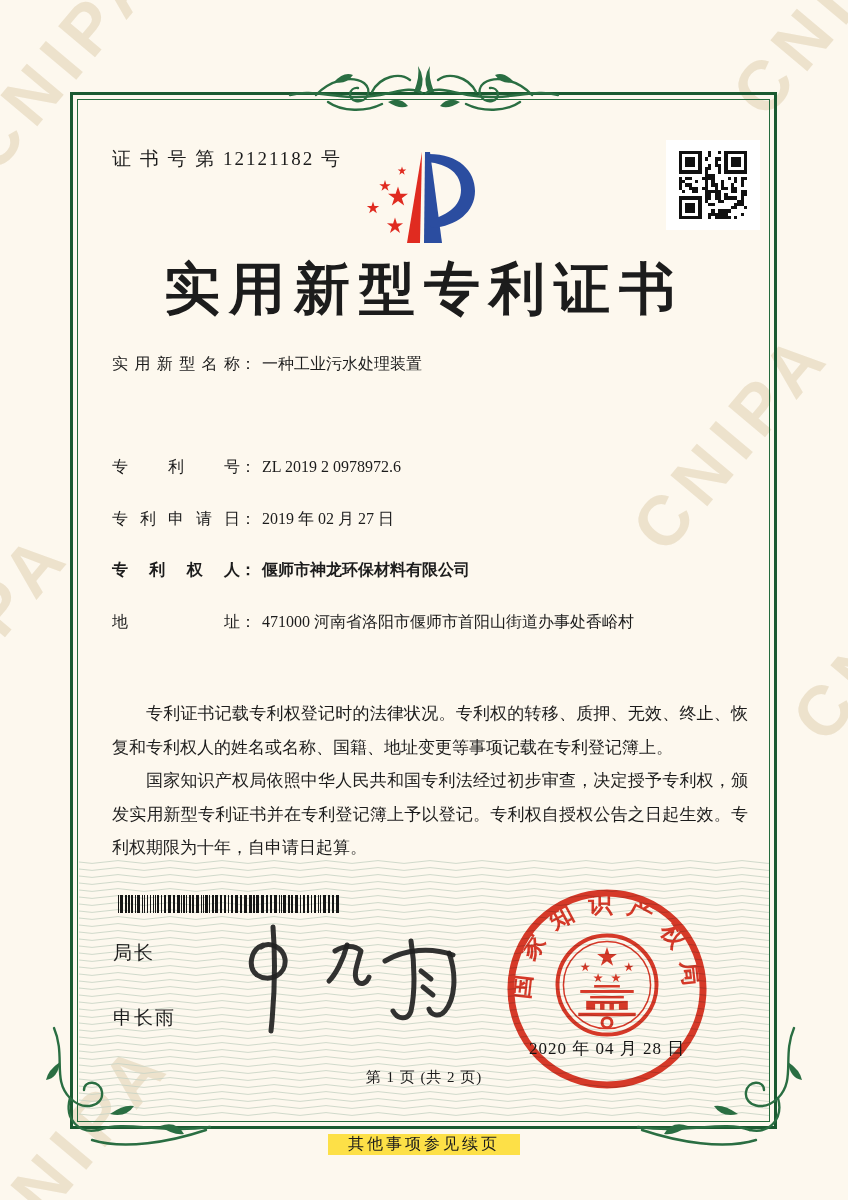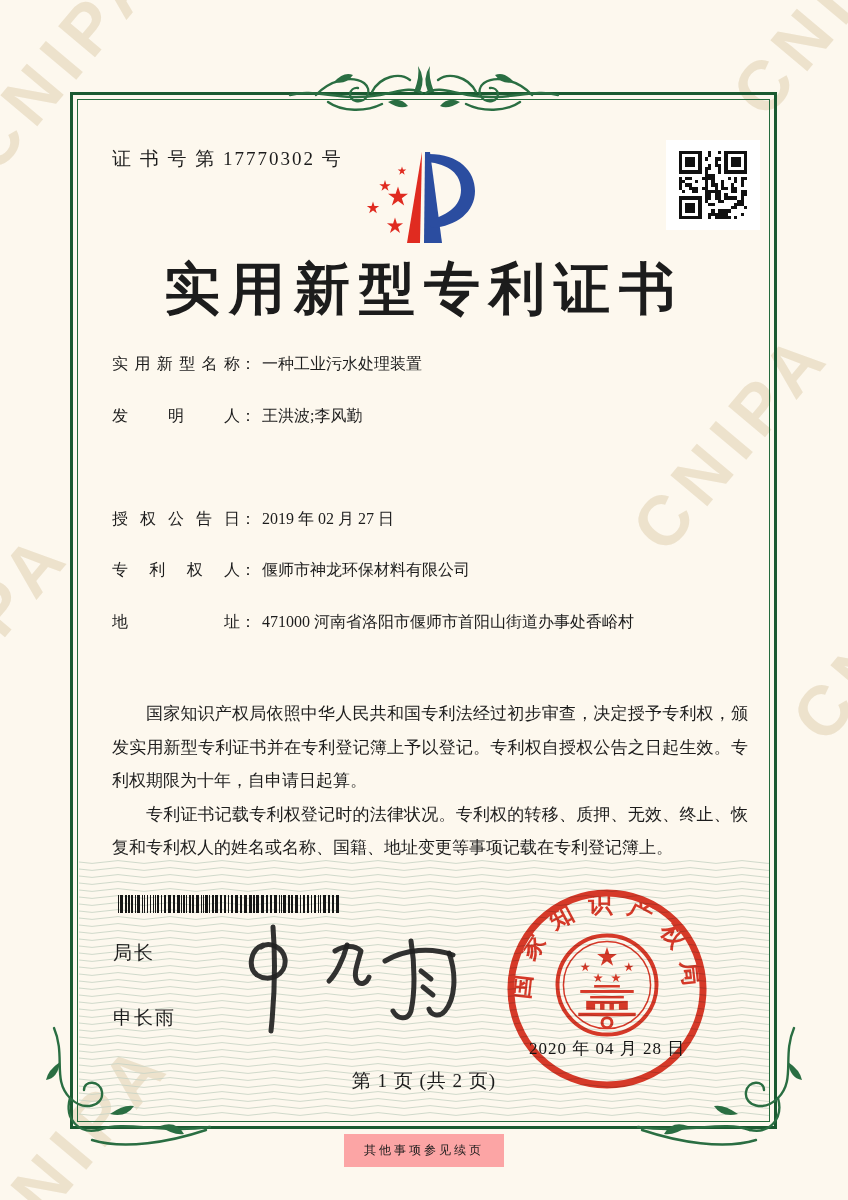--- a/index.html
+++ b/index.html
@@ -49,23 +49,23 @@
     font-family:"Liberation Sans","DejaVu Sans",sans-serif;font-weight:500;}
   .sig-name{position:absolute;left:113px;top:1005px;font-size:19px;letter-spacing:2px;z-index:4;
     font-family:"Liberation Sans","DejaVu Sans",sans-serif;font-weight:500;text-align:right;}
   .signature{position:absolute;left:235px;top:923px;z-index:4;}
   .signature path{fill:none;stroke:#212121;stroke-width:5;stroke-linecap:round;stroke-linejoin:round;opacity:.92;}
   .seal{position:absolute;left:503px;top:885px;width:208px;height:208px;z-index:5;
     mix-blend-mode:multiply;opacity:.95;}
   .seal-date{position:absolute;left:503px;top:1037px;width:208px;text-align:center;
     font-size:17px;letter-spacing:1px;color:#141414;z-index:6;}
   .pageinfo{position:absolute;left:0;top:1068px;width:100%;text-align:center;
-    font-size:19px;letter-spacing:1px;z-index:4;}
+    font-size:15px;letter-spacing:1px;z-index:4;}
   .notebox{position:absolute;left:50%;top:1134px;transform:translateX(-50%);
-    background:#fca5a5;padding:8px 20px;font-size:12px;letter-spacing:3px;z-index:4;}
+    background:#fde047;padding:0 20px;font-size:16px;letter-spacing:3px;z-index:4;}
 </style>
 </head>
 <body>
 
 <div class="page">
 
   <div class="wm" style="left:-70px;top:20px;">CNIPA</div>
   <div class="wm" style="left:700px;top:-35px;">CNIPA</div>
   <div class="wm" style="left:600px;top:400px;">CNIPA</div>
   <div class="wm" style="left:-160px;top:600px;">CNIPA</div>
@@ -137,21 +137,21 @@
       <path class="leaf" d="M20,40 q-12,8 -14,18 q12,-2 14,-18 z"></path>
       <path class="leaf" d="M70,92 q14,-10 24,-8 q-8,12 -24,8 z"></path>
       <path class="leaf" d="M120,104 q14,10 24,8 q-8,-14 -24,-8 z"></path>
     </g>
   </svg>
 
   <svg class="ornament" style="left:588px;top:1022px;" width="220" height="150" viewBox="0 0 220 150">
     <use href="#cornFl" transform="translate(220,0) scale(-1,1)"></use>
   </svg>
 
-  <div class="certno">证 书 号 第 17770302 号</div>
+  <div class="certno">证 书 号 第 12121182 号</div>
 
   <svg class="logo" width="120" height="105" viewBox="0 0 120 105">
     <polygon fill="#e02b20" points="40.00,20.50 41.01,23.62 44.28,23.61 41.63,25.53 42.65,28.64 40.00,26.71 37.35,28.64 38.37,25.53 35.72,23.61 38.99,23.62"></polygon>
     <polygon fill="#e02b20" points="23.00,34.00 24.34,38.16 28.71,38.15 25.17,40.70 26.53,44.85 23.00,42.28 19.47,44.85 20.83,40.70 17.29,38.15 21.66,38.16"></polygon>
     <polygon fill="#e02b20" points="36.00,40.50 38.35,47.77 45.99,47.76 39.79,52.23 42.17,59.49 36.00,54.99 29.83,59.49 32.21,52.23 26.01,47.76 33.65,47.77"></polygon>
     <polygon fill="#e02b20" points="11.00,55.50 12.45,60.00 17.18,59.99 13.35,62.76 14.82,67.26 11.00,64.47 7.18,67.26 8.65,62.76 4.82,59.99 9.55,60.00"></polygon>
     <polygon fill="#e02b20" points="33.00,71.50 34.90,77.39 41.08,77.37 36.07,81.00 38.00,86.88 33.00,83.23 28.00,86.88 29.93,81.00 24.92,77.37 31.10,77.39"></polygon>
     <path d="M60,6 L45,97 L58,97 Z" fill="#e02b20"></path>
     <path d="M63,6 L68,6 L80,97 L62,97 Z" fill="#2b4da0"></path>
     <path d="M67,8 C97,8 113,25 113,45 C113,66 95,80 70,82 L64,75 C84,70 99,61 99,44 C99,28 87,18 65,16 Z" fill="#2b4da0"></path>
@@ -286,36 +286,36 @@
         <rect x="1" y="15" width="5" height="5" fill="#fff"></rect>
         <rect x="2" y="16" width="3" height="3" fill="#111"></rect>
       </svg>
   </div>
 
   <div class="title">实用新型专利证书</div>
 
   <div class="frow" style="top:354px;">
     <span class="flabel">实用新型名称</span><span class="fcolon">：</span><span class="fval">一种工业污水处理装置</span>
   </div>
-  <div class="frow" style="top:406px;">
-    <span class="flabel">发明人</span><span class="fcolon">：</span><span class="fval">王洪波;李风勤</span>
+  <div class="frow" style="top:457px;">
+    <span class="flabel">专利号</span><span class="fcolon">：</span><span class="fval">ZL 2019 2 0978972.6</span>
   </div>
   <div class="frow" style="top:509px;">
-    <span class="flabel">授权公告日</span><span class="fcolon">：</span><span class="fval">2019 年 02 月 27 日</span>
-  </div>
-  <div class="frow" style="top:560px;">
+    <span class="flabel">专利申请日</span><span class="fcolon">：</span><span class="fval">2019 年 02 月 27 日</span>
+  </div>
+  <div class="frow" style="top:560px;font-weight:bold;">
     <span class="flabel">专利权人</span><span class="fcolon">：</span><span class="fval">偃师市神龙环保材料有限公司</span>
   </div>
   <div class="frow" style="top:612px;">
     <span class="flabel">地址</span><span class="fcolon">：</span><span class="fval">471000 河南省洛阳市偃师市首阳山街道办事处香峪村</span>
   </div>
 
   <div class="paras">
+    <p>专利证书记载专利权登记时的法律状况。专利权的转移、质押、无效、终止、恢复和专利权人的姓名或名称、国籍、地址变更等事项记载在专利登记簿上。</p>
     <p>国家知识产权局依照中华人民共和国专利法经过初步审查，决定授予专利权，颁发实用新型专利证书并在专利登记簿上予以登记。专利权自授权公告之日起生效。专利权期限为十年，自申请日起算。</p>
-    <p>专利证书记载专利权登记时的法律状况。专利权的转移、质押、无效、终止、恢复和专利权人的姓名或名称、国籍、地址变更等事项记载在专利登记簿上。</p>
   </div>
 
   <svg id="barcode" class="barcode" width="224" height="18">
       <rect x="0" y="0" width="1" height="18" fill="#161616"></rect>
       <rect x="2" y="0" width="3" height="18" fill="#161616"></rect>
       <rect x="7" y="0" width="2" height="18" fill="#161616"></rect>
       <rect x="10" y="0" width="2" height="18" fill="#161616"></rect>
       <rect x="13" y="0" width="2" height="18" fill="#161616"></rect>
       <rect x="17" y="0" width="1" height="18" fill="#161616"></rect>
       <rect x="19" y="0" width="3" height="18" fill="#161616"></rect>

